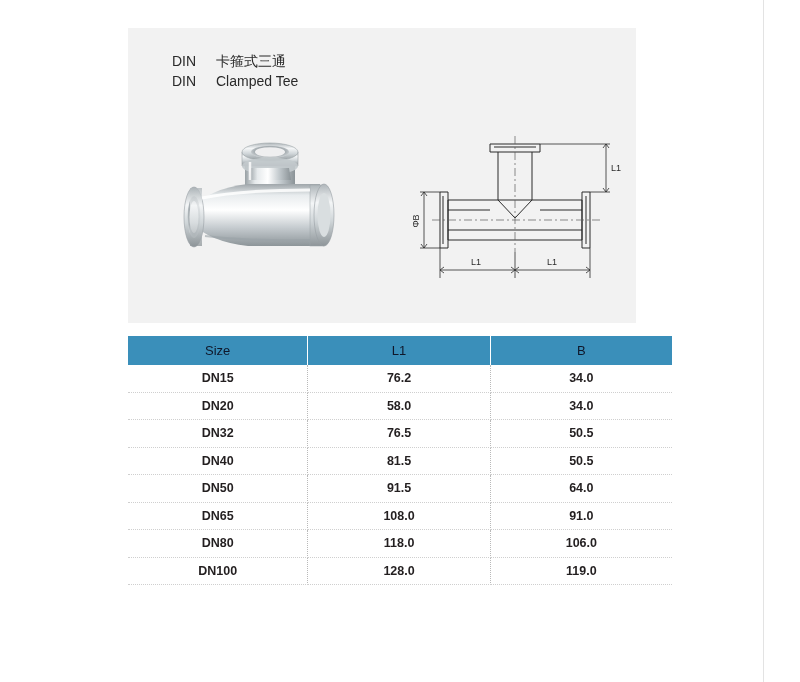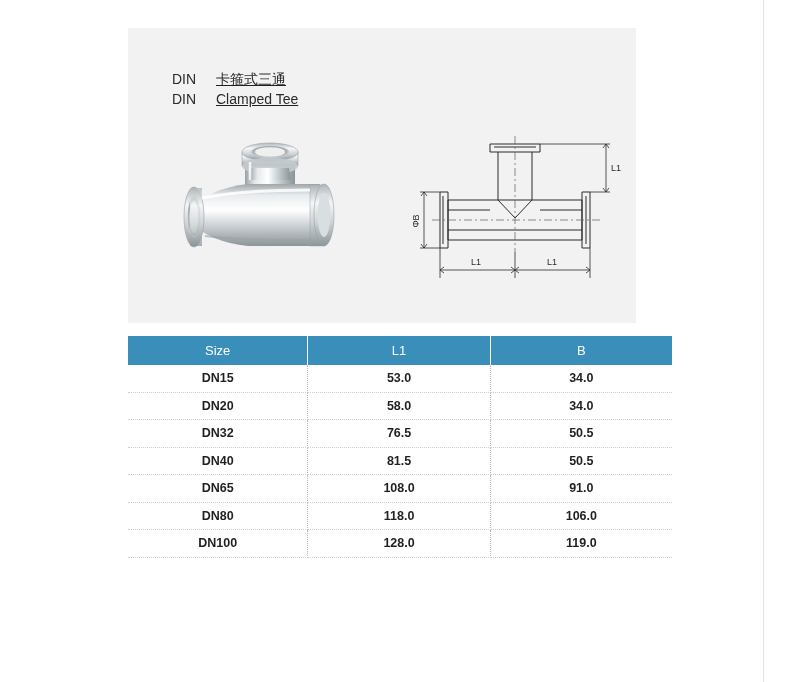--- a/index.html
+++ b/index.html
@@ -24,24 +24,23 @@
     position: absolute;
     left: 128px;
     top: 28px;
     width: 508px;
     height: 295px;
     background: #f2f2f2;
   }
   .title-block {
     position: absolute;
     left: 172px;
-    top: 69px;
+    top: 51px;
     color: #231f20;
     line-height: 1.45;
-    text-decoration: underline;
   }
   .title-line {
     font-size: 14px;
     white-space: nowrap;
     color: #2a2a2a;
   }
   .title-line .lead {
     display: inline-block;
     width: 44px;
   }
@@ -65,21 +64,21 @@
     position: absolute;
     left: 128px;
     top: 336px;
     width: 544px;
     border-collapse: collapse;
     font-size: 12.5px;
     color: #231f20;
   }
   .spec-table th {
     background: #3a8fba;
-    color: #ffffff;
+    color: #0f172a;
     font-weight: normal;
     font-size: 13px;
     height: 27px;
     border-right: 1px solid #ffffff;
     text-align: center;
   }
   .spec-table th:last-child { border-right: none; }
   .spec-table td {
     height: 24.5px;
     text-align: center;
@@ -246,38 +245,43 @@
     <thead>
       <tr>
         <th class="col-size">Size</th>
         <th class="col-l1">L1</th>
         <th class="col-b">B</th>
       </tr>
     </thead>
     <tbody>
       <tr>
         <td>DN15</td>
-        <td>53.0</td>
+        <td>76.2</td>
         <td>34.0</td>
       </tr>
       <tr>
         <td>DN20</td>
         <td>58.0</td>
         <td>34.0</td>
       </tr>
       <tr class="group-start">
         <td>DN32</td>
         <td>76.5</td>
         <td>50.5</td>
       </tr>
       <tr>
         <td>DN40</td>
         <td>81.5</td>
         <td>50.5</td>
       </tr>
+      <tr>
+        <td>DN50</td>
+        <td>91.5</td>
+        <td>64.0</td>
+      </tr>
       <tr class="group-start">
         <td>DN65</td>
         <td>108.0</td>
         <td>91.0</td>
       </tr>
       <tr>
         <td>DN80</td>
         <td>118.0</td>
         <td>106.0</td>
       </tr>

